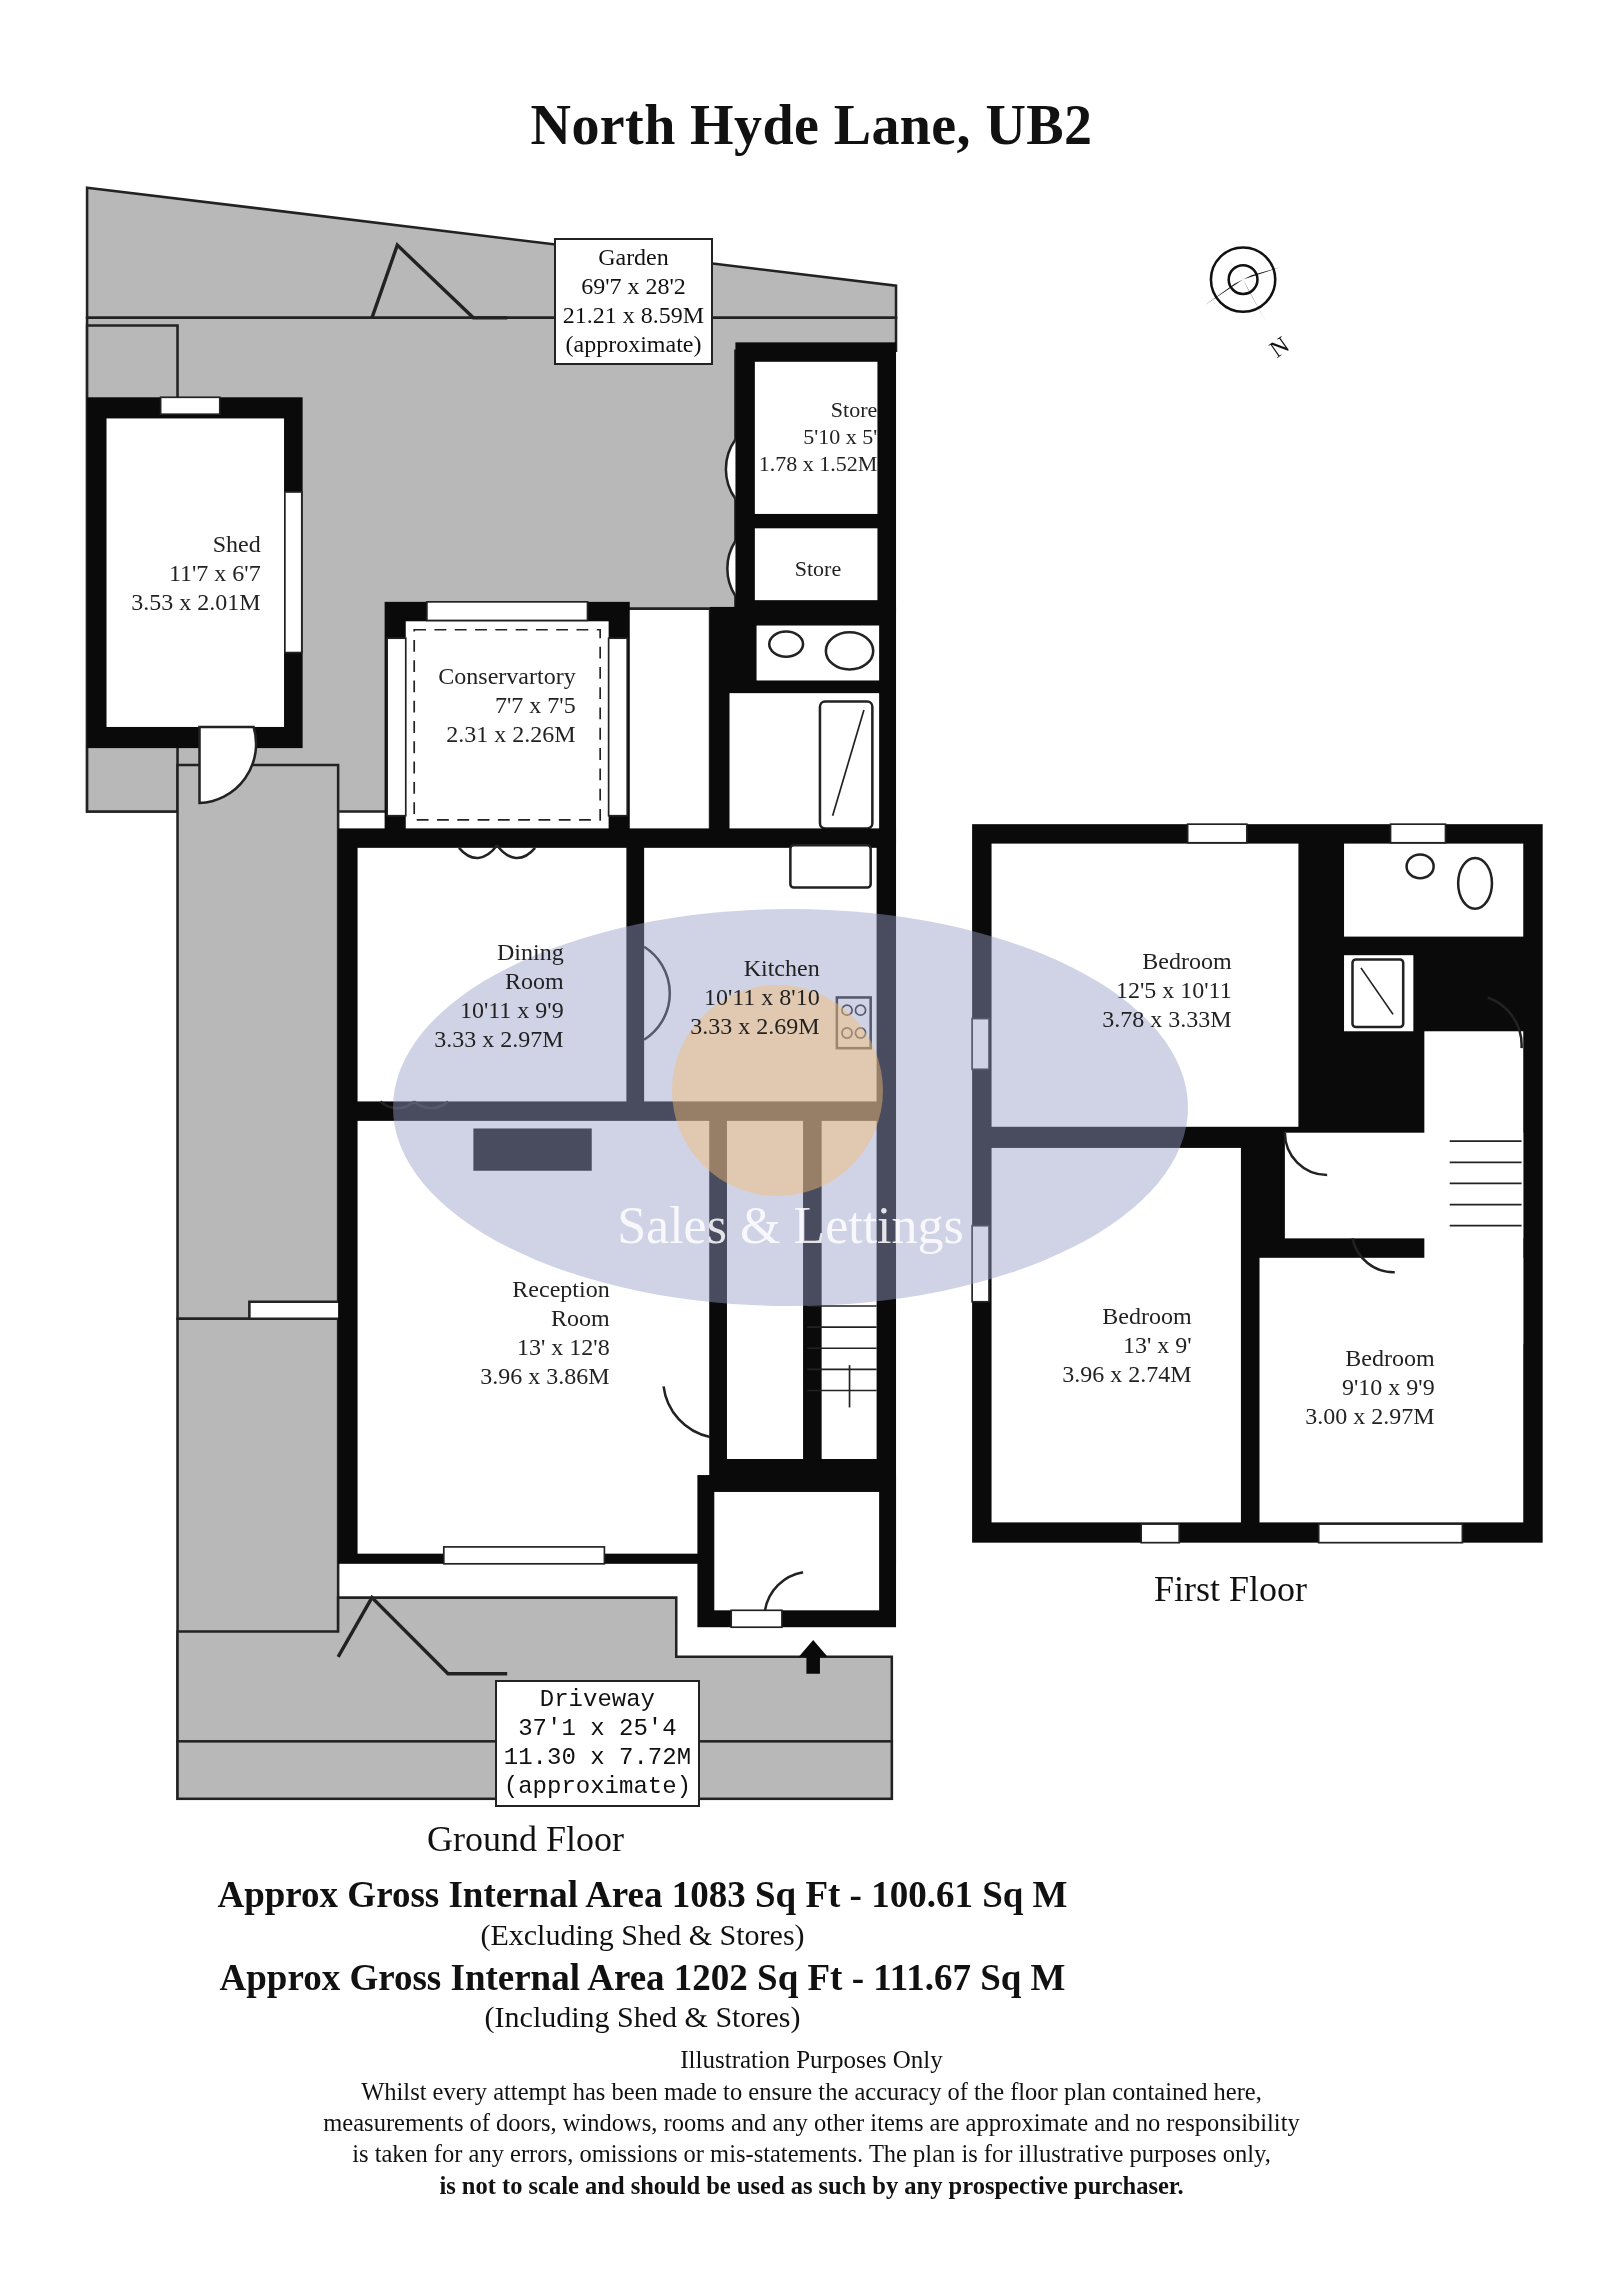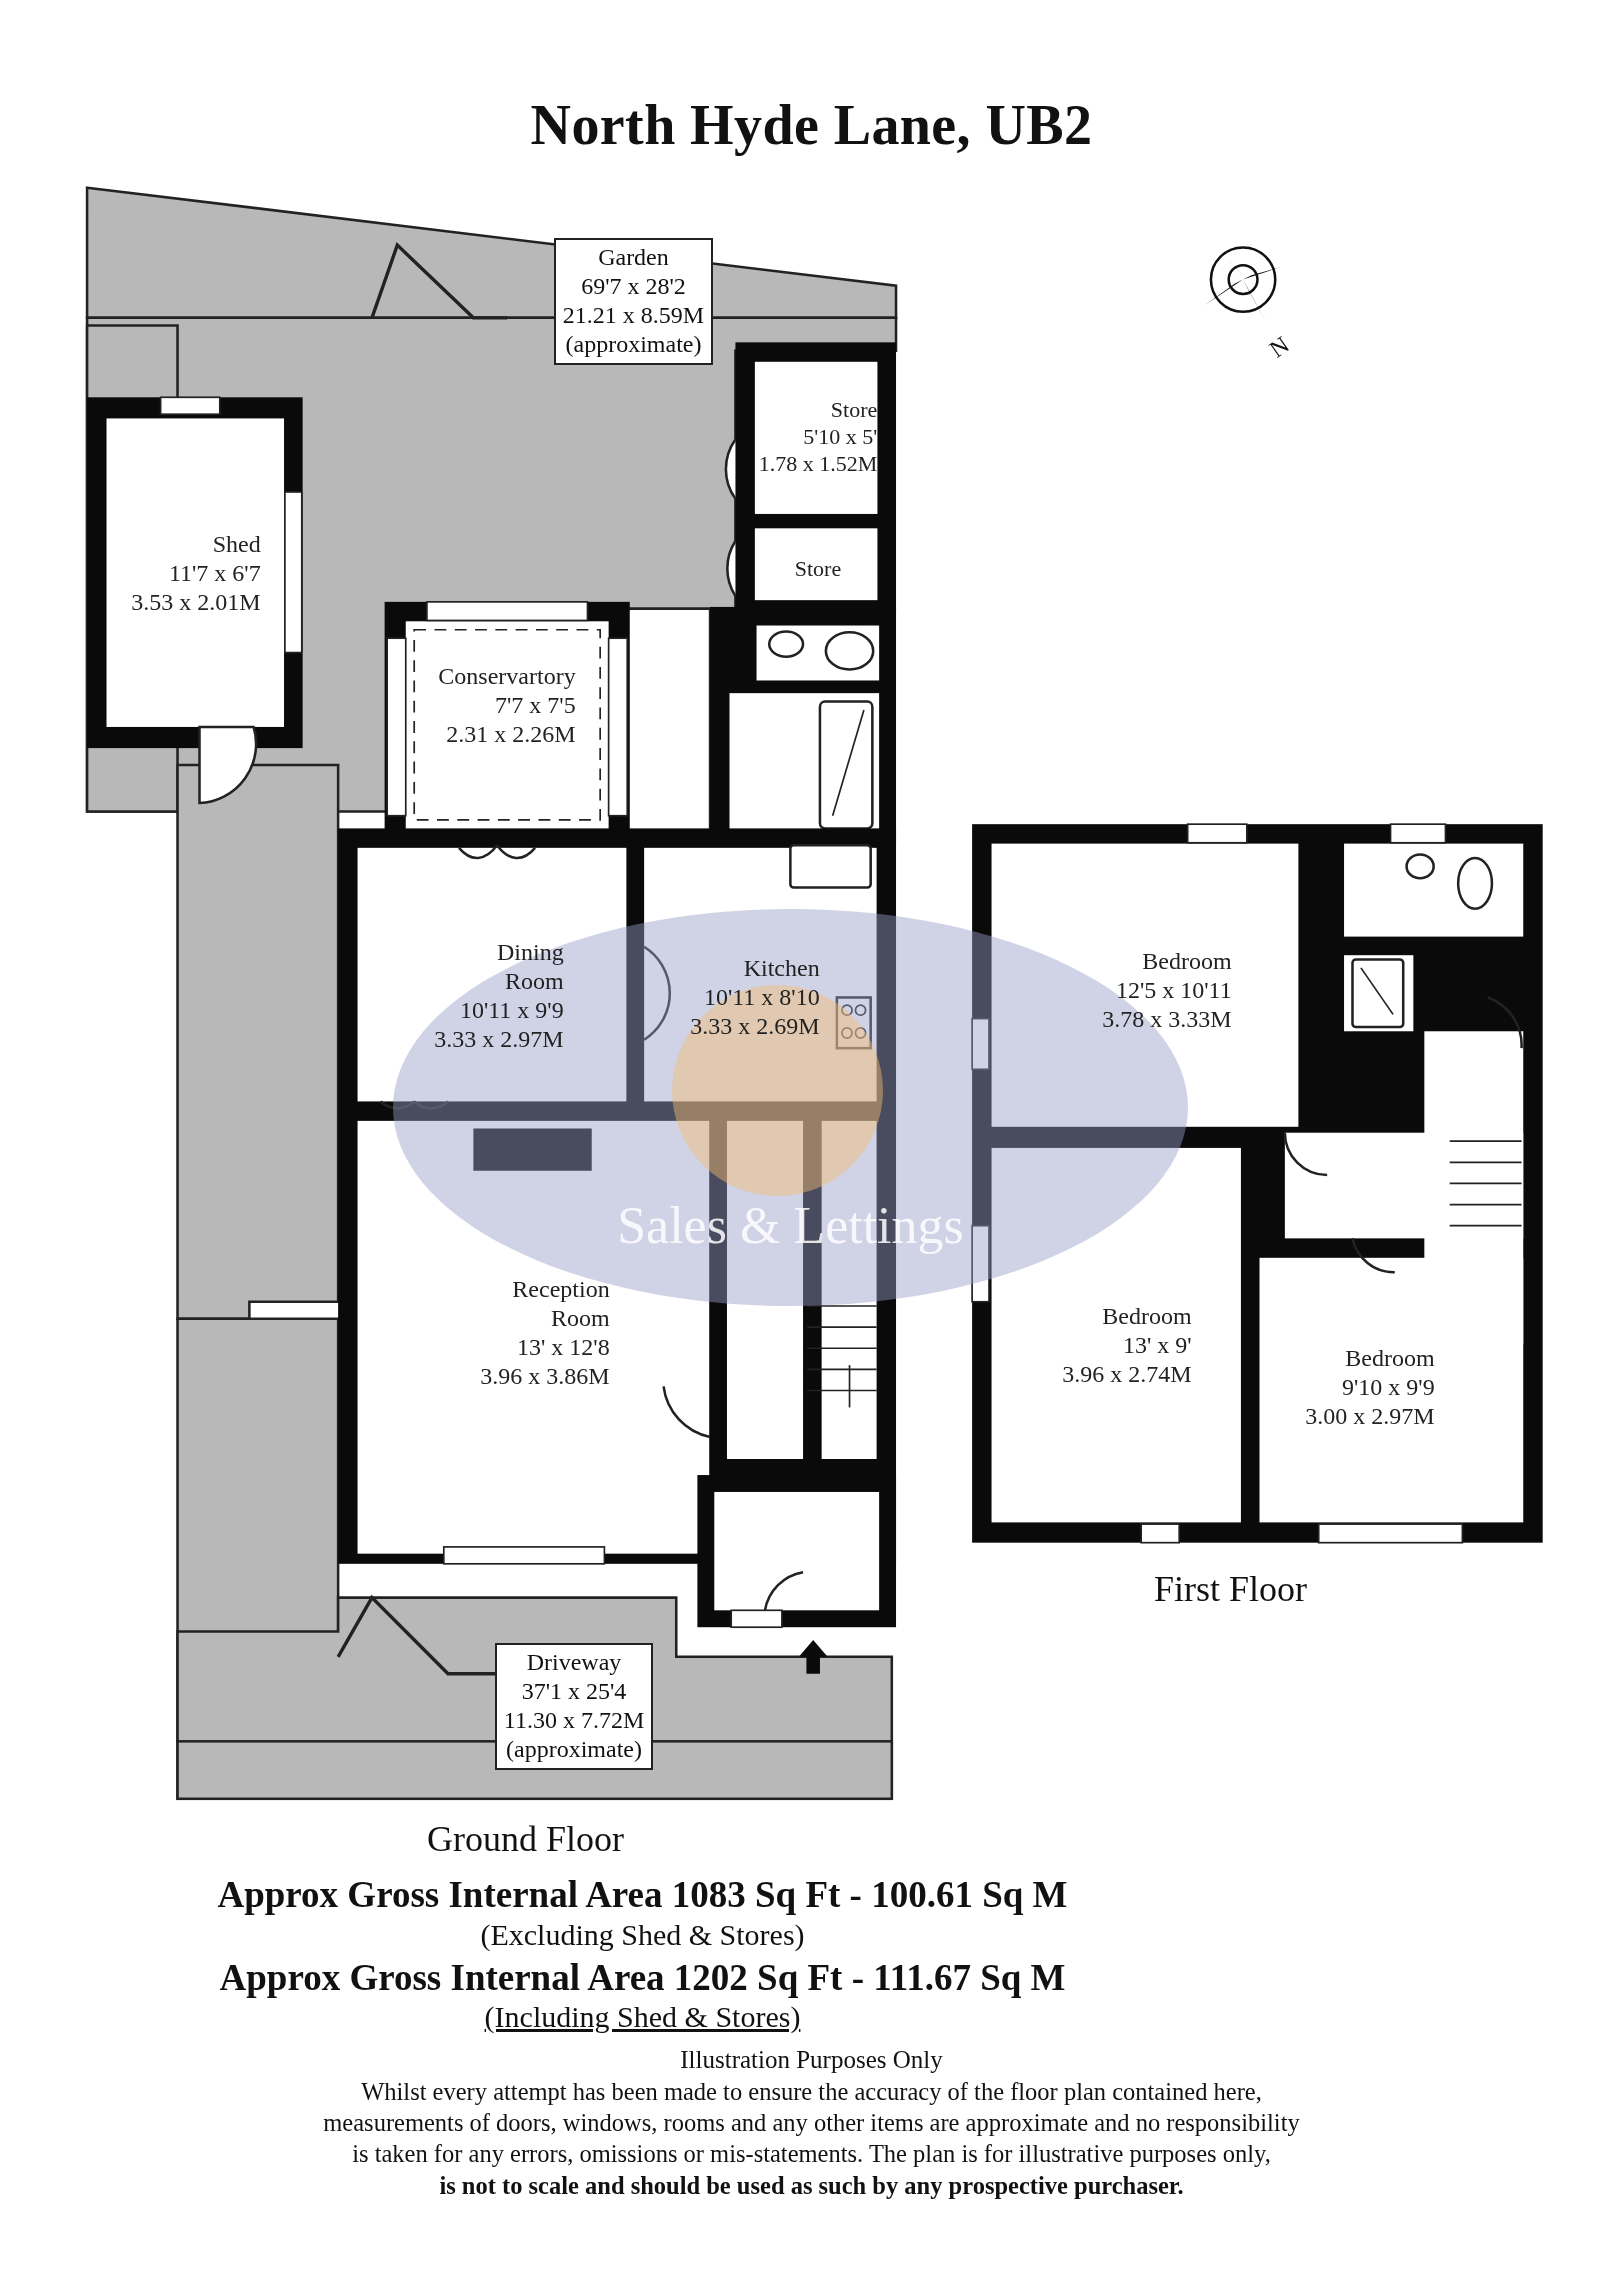--- a/index.html
+++ b/index.html
@@ -171,21 +171,21 @@
   <polygon points="72,105 50,65 45,55" fill="#111"></polygon>
 </svg>
 <div class="abs" style="left:1271px;top:334px;font-size:24px;transform:rotate(-35deg);">N</div>
 
 <div class="boxlabel" style="left:554px;top:238px;">
   <div>Garden</div>
   <div>69'7 x 28'2</div>
   <div>21.21 x 8.59M</div>
   <div>(approximate)</div>
 </div>
-<div class="boxlabel" style="left:495px;top:1643px;">
+<div class="boxlabel" style="left:495px;top:1680px;font-family:Liberation Mono, monospace;">
   <div>Driveway</div>
   <div>37'1 x 25'4</div>
   <div>11.30 x 7.72M</div>
   <div>(approximate)</div>
 </div>
 
 <div class="label" style="left:196px;top:530px;">
   <div>Shed</div>
   <div>11'7 x 6'7</div>
   <div>3.53 x 2.01M</div>
@@ -236,20 +236,20 @@
   <div>9'10 x 9'9</div>
   <div>3.00 x 2.97M</div>
 </div>
 
 <div class="floorname" style="left:427px;top:1818px;">Ground Floor</div>
 <div class="floorname" style="left:1154px;top:1568px;">First Floor</div>
 
 <div class="area area-main" style="top:1873px;">Approx Gross Internal Area  1083 Sq Ft  - 100.61 Sq M</div>
 <div class="area area-sub" style="top:1918px;">(Excluding Shed &amp; Stores)</div>
 <div class="area area-main" style="top:1956px;">Approx Gross Internal Area  1202 Sq Ft  - 111.67 Sq M</div>
-<div class="area area-sub" style="top:2000px;text-decoration:underline;">(Including Shed &amp; Stores)</div>
+<div class="area area-sub" style="top:2000px;">(Including Shed &amp; Stores)</div>
 
 <div class="disclaimer" style="top:2044px;font-size:25px;">Illustration Purposes Only</div>
 <div class="disclaimer" style="top:2076px;">Whilst every attempt has been made to ensure the accuracy of the floor plan contained here,</div>
 <div class="disclaimer" style="top:2107px;">measurements of doors, windows, rooms and any other items are approximate and no responsibility</div>
 <div class="disclaimer" style="top:2138px;">is taken for any errors, omissions or mis-statements. The plan is for illustrative purposes only,</div>
 <div class="disclaimer" style="top:2170px;font-weight:bold;">is not to scale and should be used as such by any prospective purchaser.</div>
 
 
 </body></html>

